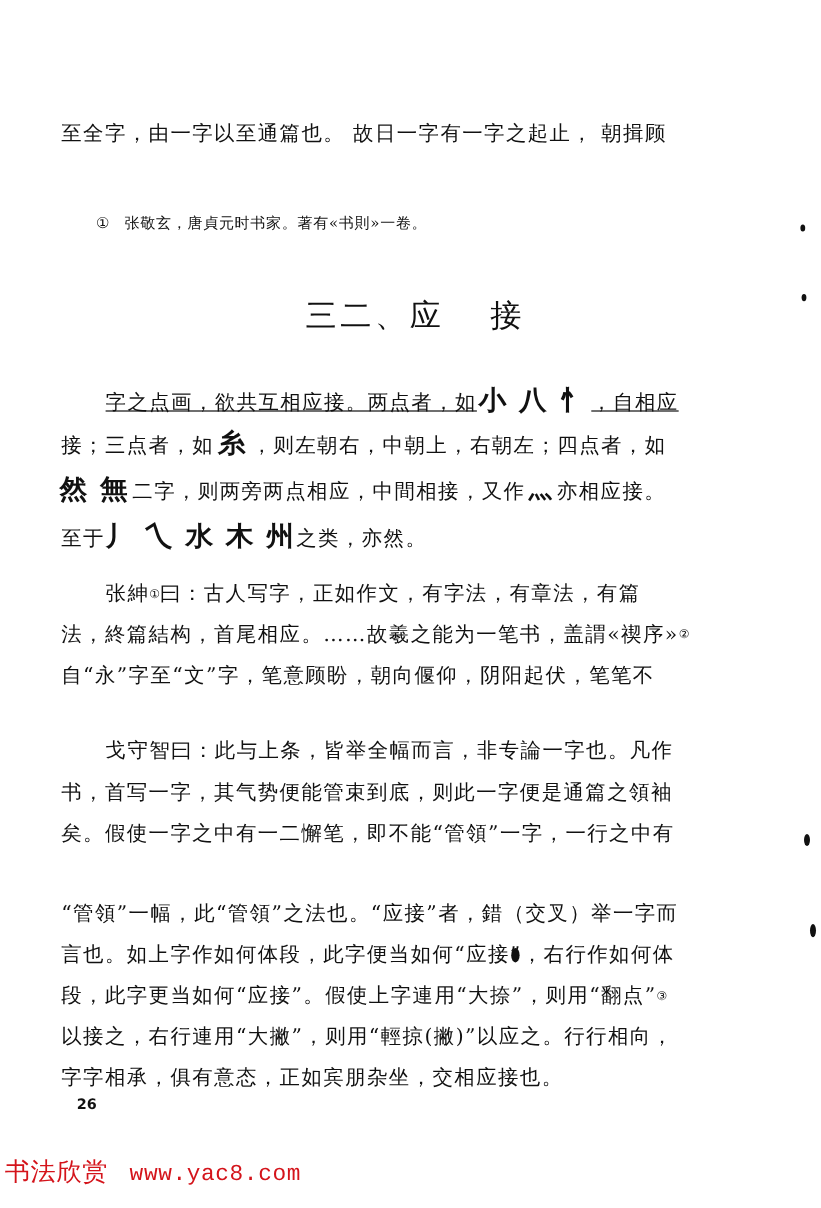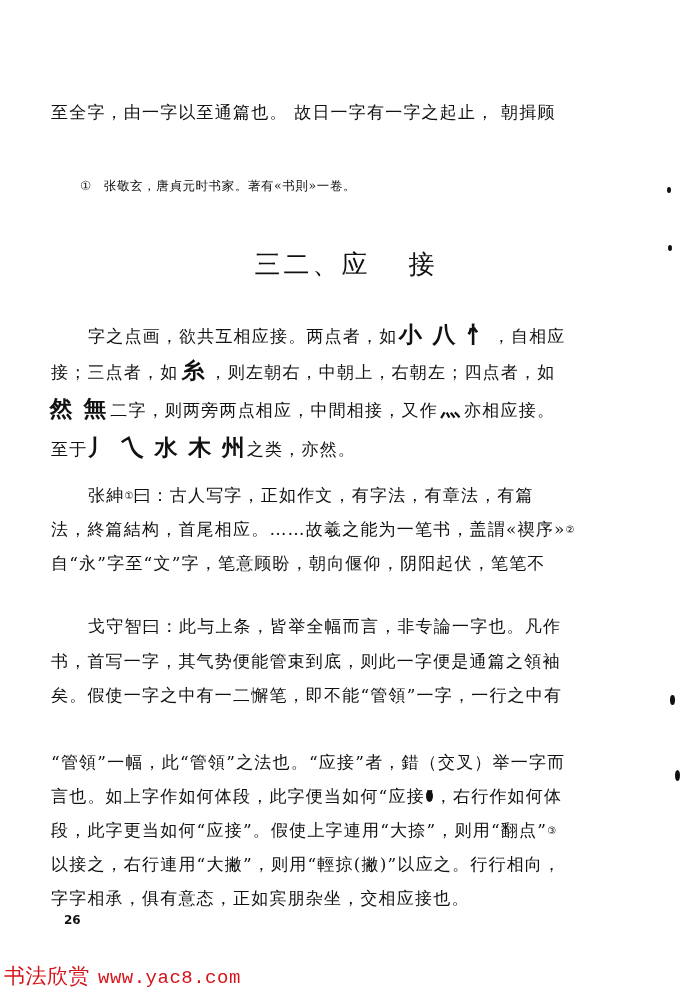--- a/index.html
+++ b/index.html
@@ -83,21 +83,21 @@
       left: 4px;
       top: 962px;
       font-family: "DejaVu Serif", "Liberation Serif", serif;
       font-size: 21px;
       color: #d4141b;
       white-space: nowrap;
       letter-spacing: 0.5px;
     }
     .watermark .wm-url {
       font-family: "Liberation Mono", "DejaVu Sans Mono", monospace;
-      margin-left: 8px;
+      margin-left: 18px;
       font-size: 19px;
     }
     .speck {
       position: absolute;
       background: #111;
       border-radius: 50%;
     }
   </style>
 </head>
 <body>
@@ -107,21 +107,21 @@
   <div class="line" style="top:101px;">至全字，由一字以至通篇也。 故日一字有一字之起止， 朝揖顾</div>
 
   <div class="footnote">
     <span class="fn-mark">①</span><span>张敬玄，唐貞元时书家。著有«书則»一卷。</span>
   </div>
 
   <h1 class="title">
     <span>三二、</span><span>应</span><span class="gap"></span><span>接</span>
   </h1>
 
-  <div class="line indent" style="top:323px;">
+  <div class="line indent" style="top:323px;text-decoration:underline;">
     <span>字之点画，欲共互相应接。两点者，如</span><span class="calli">小 八 忄</span><span>，自相应</span>
   </div>
   <div class="line" style="top:359px;">
     <span>接；三点者，如</span><span class="calli">糸</span><span>，则左朝右，中朝上，右朝左；四点者，如</span>
   </div>
   <div class="line" style="top:397px;">
     <span class="calli" style="margin-left:0">然 無</span><span>二字，则两旁两点相应，中間相接，又作</span><span class="calli-sm">灬</span><span>亦相应接。</span>
   </div>
   <div class="line" style="top:436px;">
     <span>至于</span><span class="calli">丿 乀 水 木 州</span><span>之类，亦然。</span>

